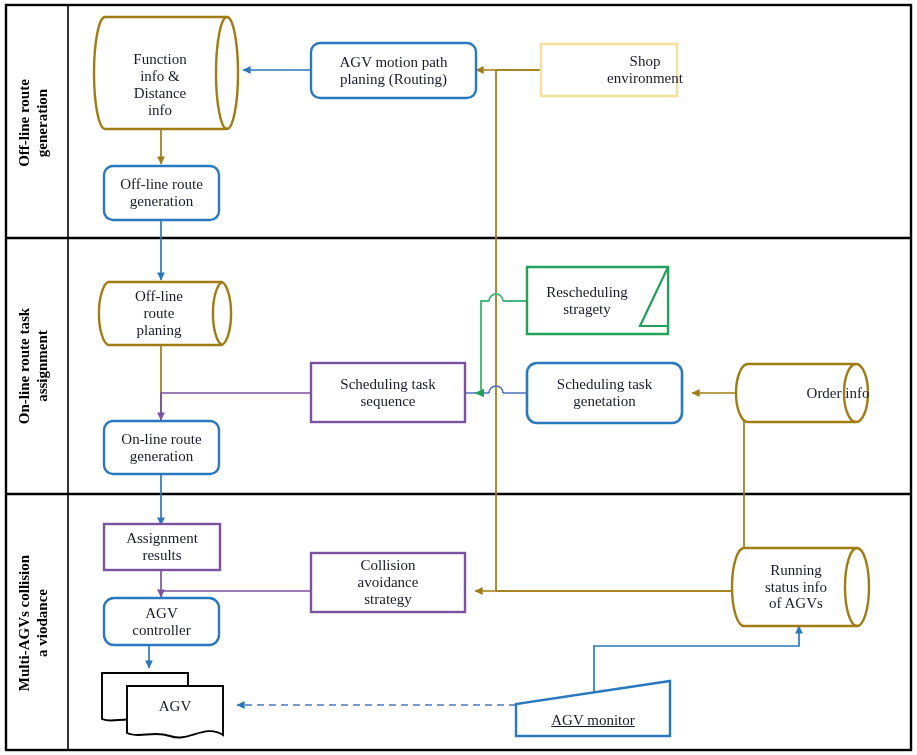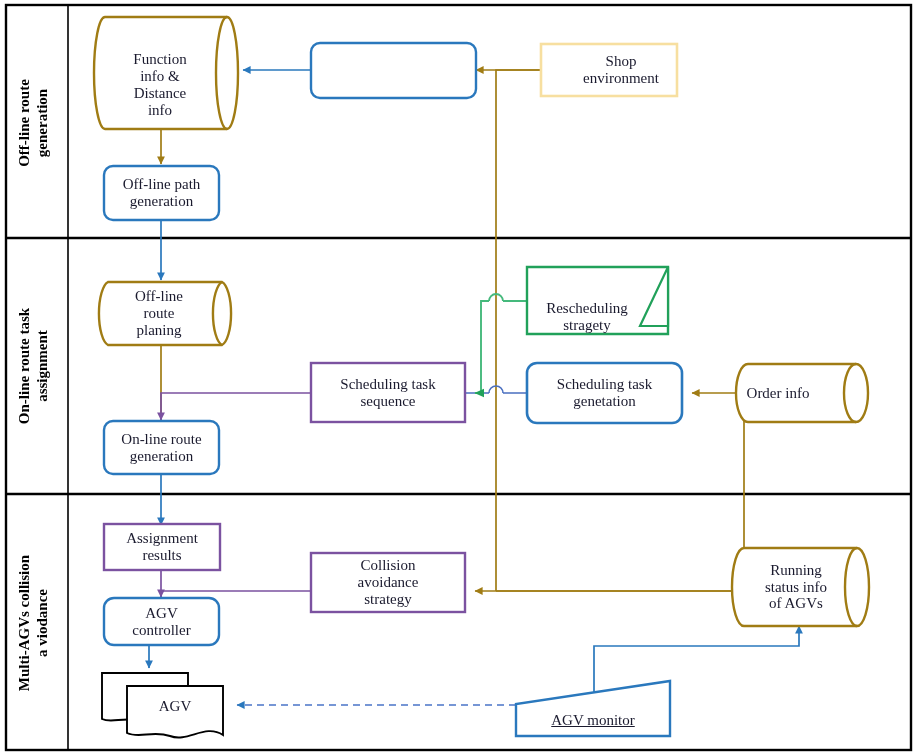--- a/index.html
+++ b/index.html
@@ -241,53 +241,57 @@
 a viodance</span>
   </div>
 
   <div class="node-label" style="left:105px; top:29px; width:110px; height:112px;">
     <span>Function
 info &amp;
 Distance
 info</span>
   </div>
 
-
-  <div class="node-label" style="left:541px; top:44px; width:160px; height:52px;">
+  <div class="node-label" style="left:311px; top:43px; width:165px; height:55px;">
+    <span>AGV motion path
+planing (Routing)</span>
+  </div>
+
+  <div class="node-label" style="left:565px; top:44px; width:160px; height:52px;">
     <span>Shop
 environment</span>
   </div>
 
   <div class="node-label" style="left:104px; top:166px; width:115px; height:54px;">
-    <span>Off-line path
+    <span>Off-line route
 generation</span>
   </div>
 
   <div class="node-label" style="left:108px; top:282px; width:102px; height:63px;">
     <span>Off-line
 route
 planing</span>
   </div>
 
-  <div class="node-label" style="left:527px; top:267px; width:120px; height:67px;margin-top:16px;">
+  <div class="node-label" style="left:527px; top:267px; width:120px; height:67px;">
     <span>Rescheduling
 stragety</span>
   </div>
 
   <div class="node-label" style="left:311px; top:363px; width:154px; height:59px;">
     <span>Scheduling task
 sequence</span>
   </div>
 
   <div class="node-label" style="left:527px; top:363px; width:155px; height:60px;">
     <span>Scheduling task
 genetation</span>
   </div>
 
-  <div class="node-label" style="left:728px; top:364px; width:100px; height:58px;">
+  <div class="node-label" style="left:788px; top:364px; width:100px; height:58px;">
     <span>Order info</span>
   </div>
 
   <div class="node-label" style="left:104px; top:421px; width:115px; height:53px;">
     <span>On-line route
 generation</span>
   </div>
 
   <div class="node-label" style="left:104px; top:524px; width:116px; height:46px;">
     <span>Assignment

